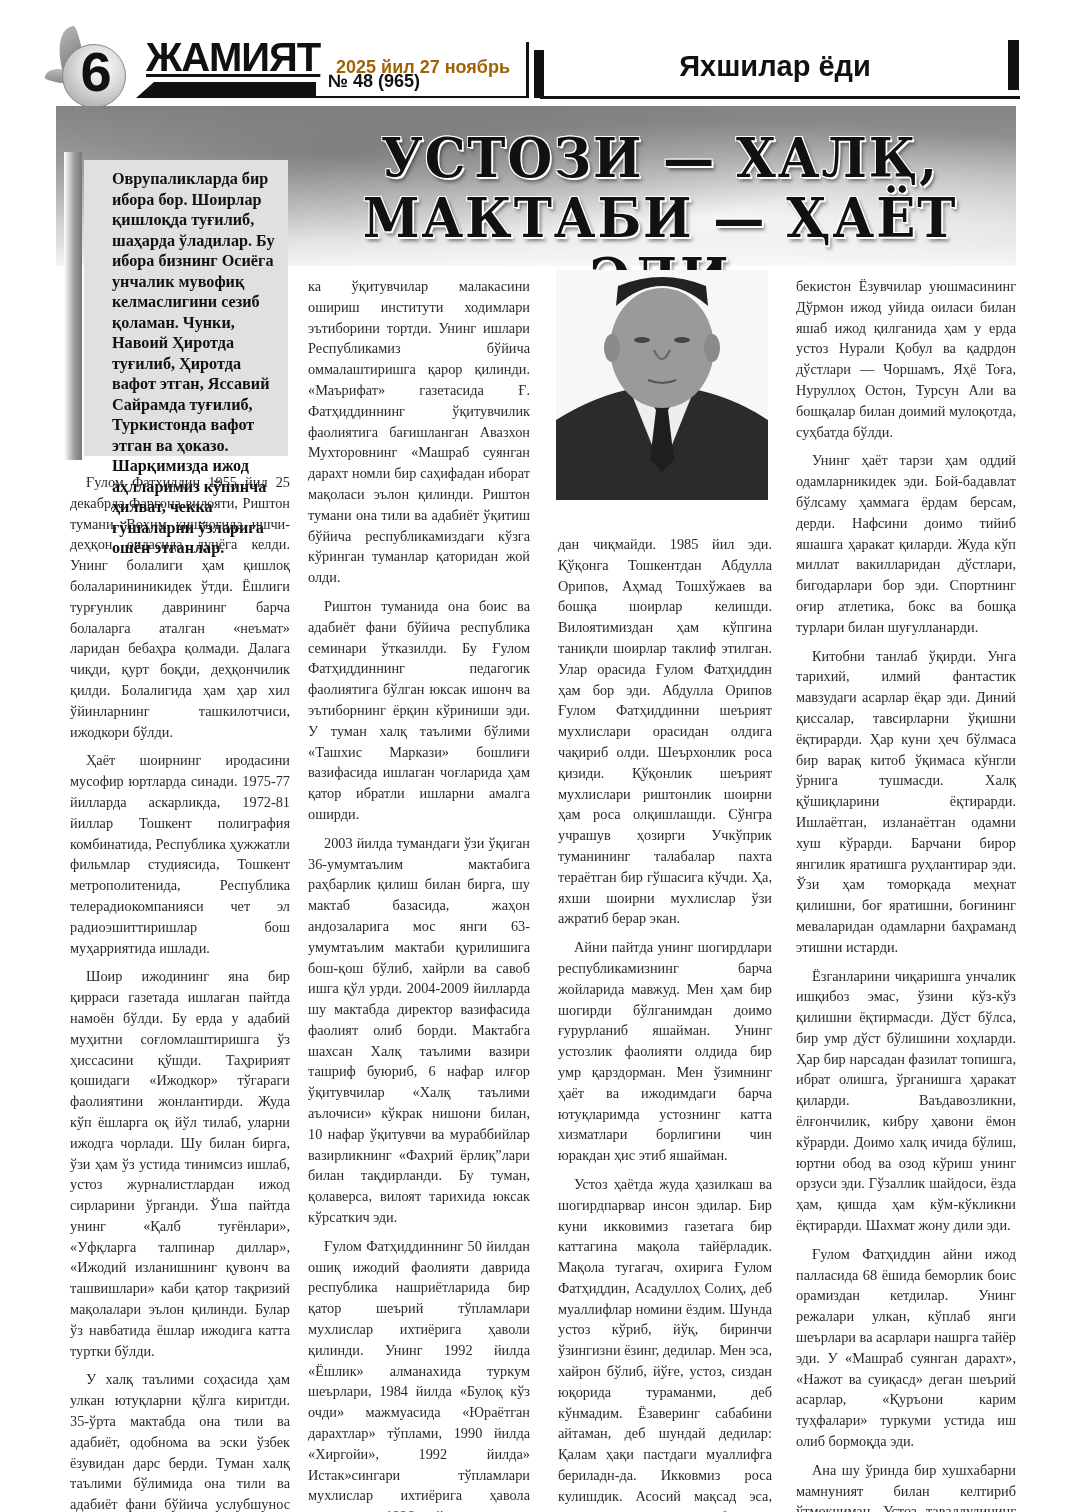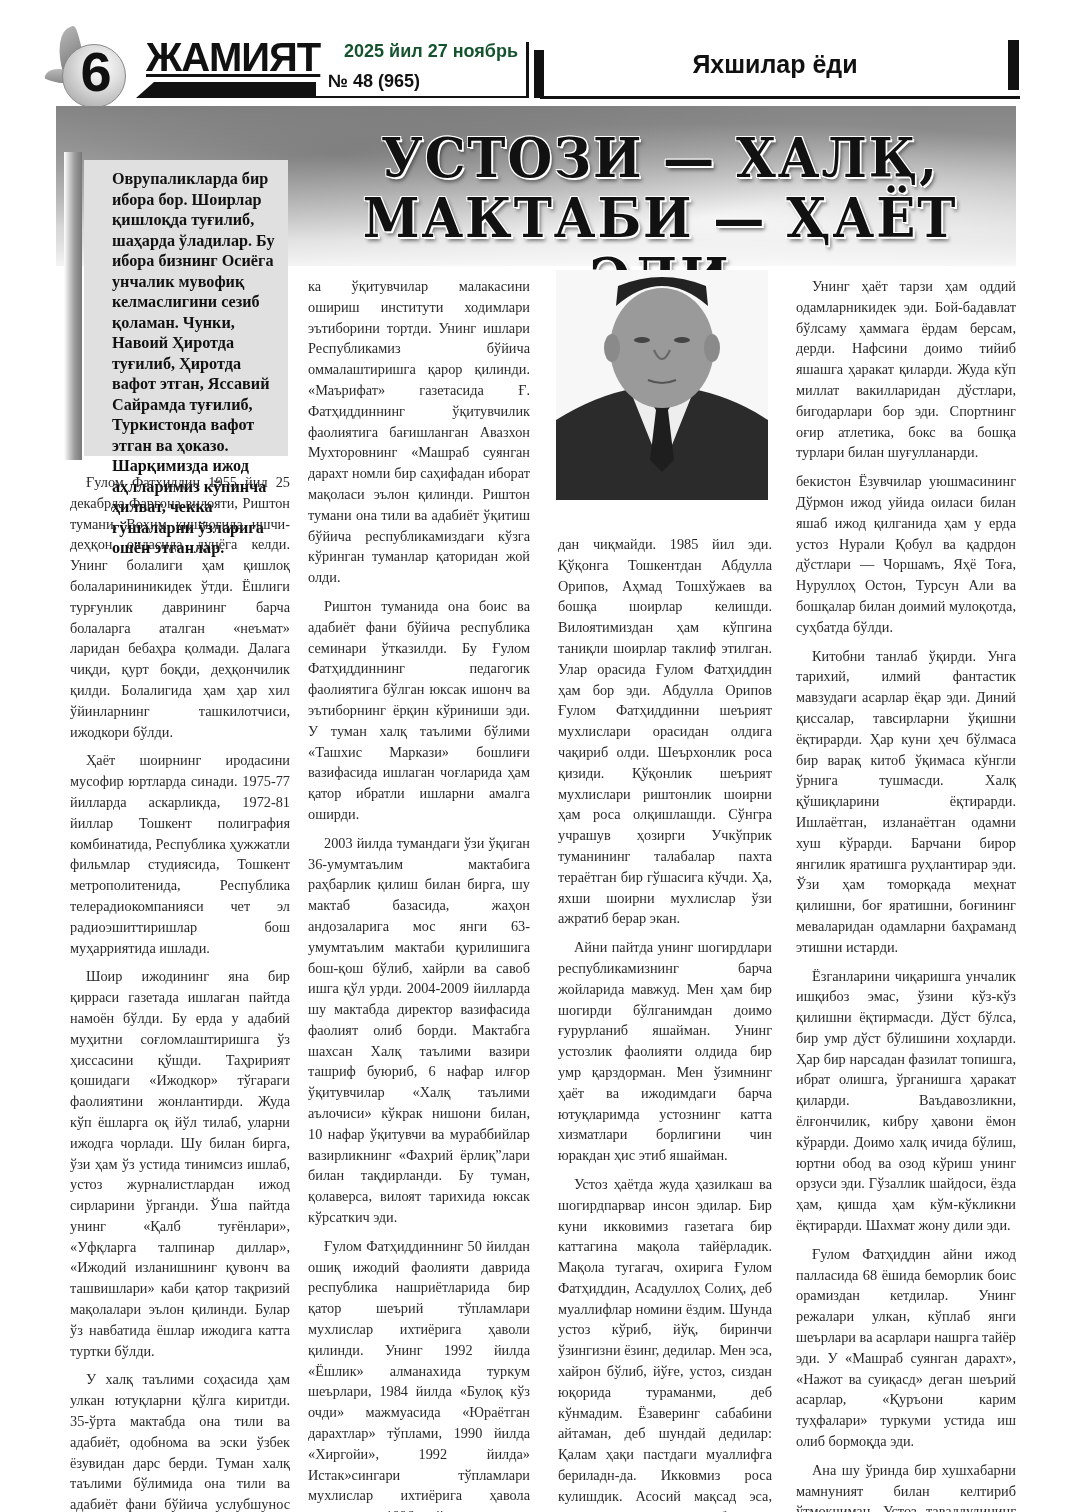--- a/index.html
+++ b/index.html
@@ -9,27 +9,27 @@
   }
   
   .logo { position: absolute; left: 44px; top: 26px; width: 88px; height: 80px; }
   .logo .leaf1 { position:absolute; left:14px; top:2px; width:26px; height:54px; background:linear-gradient(160deg,#bbb,#666); border-radius: 80% 10% 80% 10%; transform: rotate(-18deg); }
   .logo .leaf2 { position:absolute; left:2px; top:42px; width:30px; height:16px; background:linear-gradient(160deg,#ccc,#777); border-radius: 80% 10% 80% 10%; transform: rotate(20deg); }
   .logo .globe { position:absolute; left:18px; top:18px; width:62px; height:62px; border-radius:50%; background: radial-gradient(circle at 60% 35%, #fff 0%, #ddd 40%, #999 100%); border:1px solid #888; }
   .logo .num { position:absolute; left:22px; top:14px; width:60px; text-align:center; font-family:"Liberation Sans",sans-serif; font-weight:bold; font-size:56px; color:#111; line-height:64px; }
   .section-name { position:absolute; left:146px; top:34px; font-family:"Liberation Sans",sans-serif; font-weight:bold; font-size:40px; letter-spacing:-1px; color:#111; line-height:46px; text-decoration: underline; text-decoration-thickness: 3px; text-underline-offset: 3px; }
   .section-bar { position:absolute; left:136px; top:82px; width:180px; height:16px; background:#111; clip-path: polygon(10% 0,100% 0,100% 100%,0 100%); }
   .issue-line { position:absolute; left:316px; top:96px; width:210px; height:2px; background:#111; }
-  .issue-date { position:absolute; left:328px; top:40px; width:190px; text-align:right; font-family:"Liberation Sans",sans-serif; font-weight:bold; font-size:18px; line-height:22px; color:#14532d; }
+  .issue-date { position:absolute; left:328px; top:56px; width:190px; text-align:center; font-family:"Liberation Sans",sans-serif; font-weight:bold; font-size:18px; line-height:22px; color:#a16207; }
   .issue-num { position:absolute; left:328px; top:70px; width:190px; text-align:left; font-family:"Liberation Sans",sans-serif; font-weight:bold; font-size:18px; line-height:22px; color:#111; }
   .vbar1 { position:absolute; left:526px; top:42px; width:3px; height:56px; background:#111; }
   .vbar2 { position:absolute; left:534px; top:50px; width:10px; height:48px; background:#111; }
   .vbar3 { position:absolute; left:1008px; top:40px; width:11px; height:50px; background:#111; }
   .rubric-line { position:absolute; left:540px; top:96px; width:480px; height:3px; background:#111; }
-  .rubric { position:absolute; left:560px; top:50px; width:430px; text-align:center; font-family:"Liberation Sans",sans-serif; font-weight:bold; font-size:25px; color:#111; }
+  .rubric { position:absolute; left:560px; top:50px; width:430px; text-align:center; font-family:"Liberation Sans",sans-serif; font-weight:bold; font-size:29px; color:#111; }
   
   .banner {
     position:absolute; left:56px; top:106px; width:960px; height:160px;
     background:
       radial-gradient(ellipse at 30% 30%, rgba(90,90,90,0.55), transparent 55%),
       radial-gradient(ellipse at 70% 70%, rgba(255,255,255,0.8), transparent 60%),
       radial-gradient(ellipse at 90% 20%, rgba(120,120,120,0.5), transparent 50%),
       linear-gradient(180deg,#8a8a8a 0%, #bdbdbd 45%, #dedede 85%, #f4f4f4 100%);
   }
   .headline {
@@ -128,20 +128,20 @@
 </div>
 
 <div class="col col3">
   <p style="text-indent:0">дан чиқмайди. 1985 йил эди. Қўқонга Тошкентдан Абдулла Орипов, Аҳмад Тошхўжаев ва бошқа шоирлар келишди. Вилоятимиздан ҳам кўпгина таниқли шоирлар таклиф этилган. Улар орасида Ғулом Фатҳиддин ҳам бор эди. Абдулла Орипов Ғулом Фатҳиддинни шеърият мухлислари орасидан олдига чақириб олди. Шеърхонлик роса қизиди. Қўқонлик шеърият мухлислари риштонлик шоирни ҳам роса олқишлашди. Сўнгра учрашув ҳозирги Учкўприк туманининг талабалар пахта тераётган бир гўшасига кўчди. Ҳа, яхши шоирни мухлислар ўзи ажратиб берар экан.</p>
   <p>Айни пайтда унинг шогирдлари республикамизнинг барча жойларида мавжуд. Мен ҳам бир шогирди бўлганимдан доимо ғурурланиб яшайман. Унинг устозлик фаолияти олдида бир умр қарздорман. Мен ўзимнинг ҳаёт ва ижодимдаги барча ютуқларимда устознинг катта хизматлари борлигини чин юракдан ҳис этиб яшайман.</p>
   <p>Устоз ҳаётда жуда ҳазилкаш ва шогирдпарвар инсон эдилар. Бир куни икковимиз газетага бир каттагина мақола тайёрладик. Мақола тугагач, охирига Ғулом Фатҳиддин, Асадуллоҳ Солиҳ, деб муаллифлар номини ёздим. Шунда устоз кўриб, йўқ, биринчи ўзингизни ёзинг, дедилар. Мен эса, хайрон бўлиб, йўғе, устоз, сиздан юқорида тураманми, деб кўнмадим. Ёзаверинг сабабини айтаман, деб шундай дедилар: Қалам ҳақи пастдаги муаллифга бериладн-да. Икковмиз роса кулишдик. Асосий мақсад эса, менинг номимни биринчи ёздириш ва ижодга руҳлантириш эди. Телевидение ходимлари интервью олмоқчи бўлишса ёки бирор газета-журналга шеърларини сўрашса ҳам аввал биз шогирдларини тавсия қилар эди. Ҳеч қачон ўзим бўлай демас, шогирдлар ва дўстларга доимо яхши нарсаларни илиниб яшардилар.</p>
 
 </div>
 
 <div class="col col4">
+  <p style="text-indent:0">бекистон Ёзувчилар уюшмасининг Дўрмон ижод уйида оиласи билан яшаб ижод қилганида ҳам у ерда устоз Нурали Қобул ва қадрдон дўстлари — Чоршамъ, Яҳё Тоға, Нуруллоҳ Остон, Турсун Али ва бошқалар билан доимий мулоқотда, суҳбатда бўлди.</p>
   <p>Унинг ҳаёт тарзи ҳам оддий одамларникидек эди. Бой-бадавлат бўлсаму ҳаммага ёрдам берсам, дерди. Нафсини доимо тийиб яшашга ҳаракат қиларди. Жуда кўп миллат вакилларидан дўстлари, бигодарлари бор эди. Спортнинг оғир атлетика, бокс ва бошқа турлари билан шуғулланарди.</p>
-  <p style="text-indent:0">бекистон Ёзувчилар уюшмасининг Дўрмон ижод уйида оиласи билан яшаб ижод қилганида ҳам у ерда устоз Нурали Қобул ва қадрдон дўстлари — Чоршамъ, Яҳё Тоға, Нуруллоҳ Остон, Турсун Али ва бошқалар билан доимий мулоқотда, суҳбатда бўлди.</p>
   <p>Китобни танлаб ўқирди. Унга тарихий, илмий фантастик мавзудаги асарлар ёқар эди. Диний қиссалар, тавсирларни ўқишни ёқтирарди. Ҳар куни ҳеч бўлмаса бир варақ китоб ўқимаса кўнгли ўрнига тушмасди. Халқ қўшиқларини ёқтирарди. Ишлаётган, изланаётган одамни хуш кўрарди. Барчани бирор янгилик яратишга руҳлантирар эди. Ўзи ҳам томорқада меҳнат қилишни, боғ яратишни, боғининг меваларидан одамларни баҳраманд этишни истарди.</p>
   <p>Ёзганларини чиқаришга унчалик ишқибоз эмас, ўзини кўз-кўз қилишни ёқтирмасди. Дўст бўлса, бир умр дўст бўлишини хоҳларди. Ҳар бир нарсадан фазилат топишга, ибрат олишга, ўрганишга ҳаракат қиларди. Ваъдавозликни, ёлғончилик, кибру ҳавони ёмон кўрарди. Доимо халқ ичида бўлиш, юртни обод ва озод кўриш унинг орзуси эди. Гўзаллик шайдоси, ёзда ҳам, қишда ҳам кўм-кўкликни ёқтирарди. Шахмат жону дили эди.</p>
   <p>Ғулом Фатҳиддин айни ижод палласида 68 ёшида беморлик боис орамиздан кетдилар. Унинг режалари улкан, кўплаб янги шеърлари ва асарлари нашрга тайёр эди. У «Машраб суянган дарахт», «Нажот ва суиқасд» деган шеърий асарлар, «Қуръони карим туҳфалари» туркуми устида иш олиб бормоқда эди.</p>
   <p>Ана шу ўринда бир хушхабарни мамнуният билан келтириб ўтмоқчиман. Устоз таваллудининг 70 йиллиги арафасида унинг «Сайланма» асари Ўзбекистон Ёзувчилар уюшмаси Фарғона вилояти бўлими ҳомийлигида «Фарғона» нашриётида чоп этилди. Зеро, Янги Ўзбекистонимизнинг бугунги талаби ҳам ўтганлар меросини ўрганиш, орамиздаги истеъдодларни қадрлашдан иборатдир.</p>
 
 </div>
 
 </body></html>

